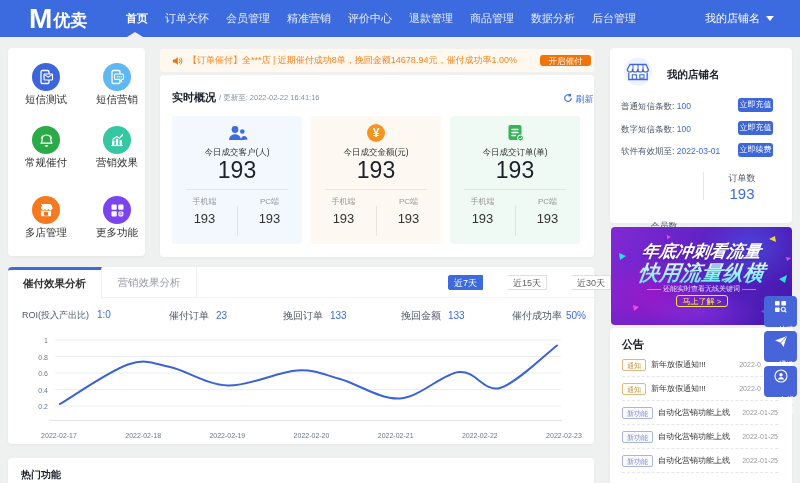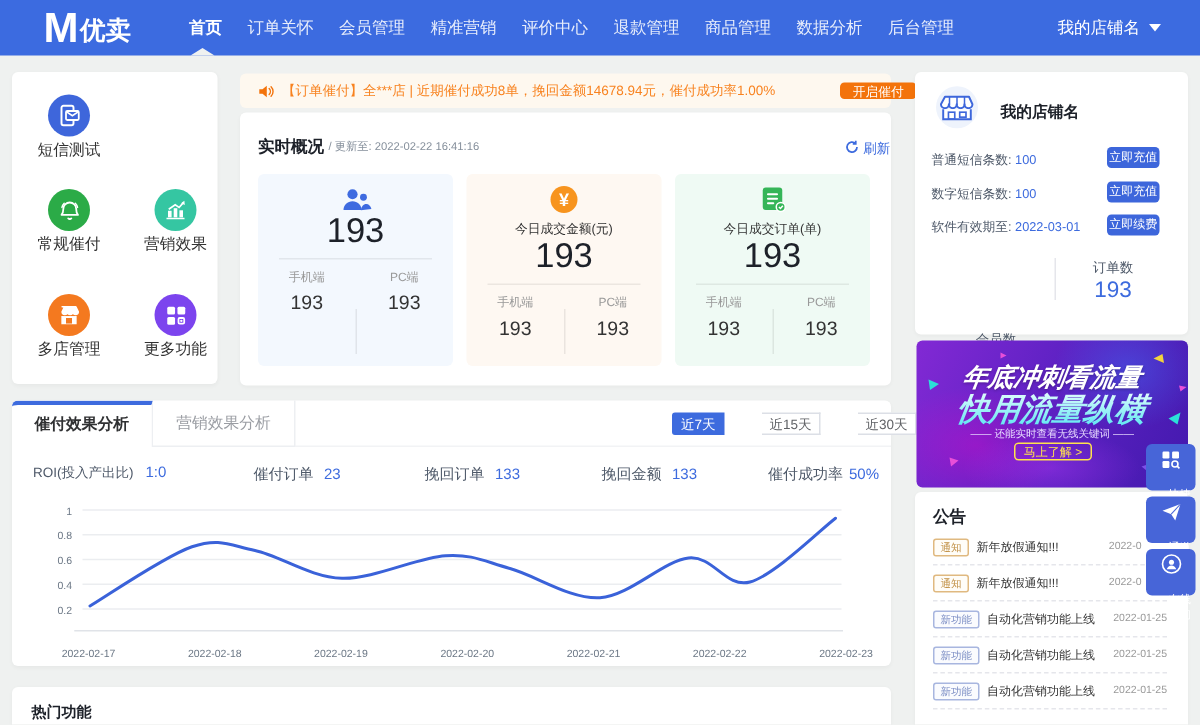--- a/index.html
+++ b/index.html
@@ -18,21 +18,21 @@
 .shopname { position:absolute; left:705px; top:0; height:37px; display:flex; align-items:center; color:#fff; font-size:11px; }
 .caret { display:inline-block; margin-left:6px; width:0; height:0; border-left:4px solid transparent; border-right:4px solid transparent; border-top:5px solid #fff; }
 
 .side { left:8px; top:48px; width:137px; height:208px; }
 .sitem { position:absolute; width:60px; text-align:center; }
 .sitem .ic { width:28px; height:28px; border-radius:50%; margin:0 auto; display:flex; align-items:center; justify-content:center; }
 .sitem .lb { margin-top:2px; font-size:10.5px; color:#333; white-space:nowrap; }
 
 .notice { position:absolute; left:160px; top:49px; width:434px; height:23px; background:#FEF8EF; border-radius:4px; display:flex; align-items:center; }
 .notice .txt { color:#F8821F; font-size:9px; margin-left:5px; white-space:nowrap; width:336px; overflow:hidden; }
-.nbtn { position:absolute; left:400px; top:6px; width:51px; height:11px; background:#F3730B; border-radius:3px; color:#fff; font-size:8.5px; text-align:center; line-height:12px; }
+.nbtn { position:absolute; left:380px; top:6px; width:51px; height:11px; background:#F3730B; border-radius:3px; color:#fff; font-size:8.5px; text-align:center; line-height:12px; }
 
 .rt { left:160px; top:75px; width:434px; height:182px; }
 .rt-title { position:absolute; left:172px; top:90px; font-size:11px; font-weight:bold; color:#1D2129; }
 .rt-sub { position:absolute; left:219px; top:92.5px; font-size:7.5px; color:#86909C; }
 .refresh { position:absolute; left:563px; top:93px; font-size:9px; color:#3D6BDE; }
 .stat { position:absolute; top:116px; width:130px; height:128px; border-radius:4px; text-align:center; }
 .stat .sicon { height:18px; margin-top:8px; display:flex; justify-content:center; }
 .stat .slb { margin-top:5px; font-size:8.5px; color:#333; }
 .stat .big { margin-top:-2px; font-size:23px; color:#1D2129; letter-spacing:0; }
 .stat .hr { margin:5px 14px 0; border-top:1px solid rgba(0,0,0,.07); }
@@ -109,20 +109,32 @@
     <div class="sitem" style="left:8px;top:15px;">
       <div class="ic" style="background:#3E66DB">
         <svg width="16" height="16" viewBox="0 0 16 16">
           <rect x="3" y="1.5" width="8" height="13" rx="1.3" fill="none" stroke="#fff" stroke-width="1.3"></rect>
           <rect x="6" y="5" width="8.5" height="6" rx="0.8" fill="#3E66DB" stroke="#fff" stroke-width="1.2"></rect>
           <path d="M6.4 5.6l3.85 2.6 3.85-2.6" fill="none" stroke="#fff" stroke-width="1.1"></path>
         </svg>
       </div>
       <div class="lb">短信测试</div>
     </div>
+    <div class="sitem" style="left:79px;top:15px;">
+      <div class="ic" style="background:#5FB8F2">
+        <svg width="16" height="16" viewBox="0 0 16 16">
+          <rect x="3" y="1.5" width="8" height="13" rx="1.3" fill="none" stroke="#fff" stroke-width="1.3"></rect>
+          <path d="M6.5 5h7a1 1 0 011 1v3.4a1 1 0 01-1 1h-1l.1 2-2.3-2h-3.8a1 1 0 01-1-1V6a1 1 0 011-1z" fill="#5FB8F2" stroke="#fff" stroke-width="1.1"></path>
+          <circle cx="8.2" cy="7.7" r=".7" fill="#fff"></circle>
+          <circle cx="10.2" cy="7.7" r=".7" fill="#fff"></circle>
+          <circle cx="12.2" cy="7.7" r=".7" fill="#fff"></circle>
+        </svg>
+      </div>
+      <div class="lb">短信营销</div>
+    </div>
     <div class="sitem" style="left:79px;top:78px;">
       <div class="ic" style="background:#35C6A2">
         <svg width="16" height="16" viewBox="0 0 16 16">
           <path d="M2 13.6h12" stroke="#fff" stroke-width="1"></path>
           <rect x="3" y="8.5" width="2.4" height="4.4" fill="#fff"></rect>
           <rect x="6.8" y="6.8" width="2.4" height="6.1" fill="#fff"></rect>
           <rect x="10.6" y="8.2" width="2.4" height="4.7" fill="#fff"></rect>
           <path d="M3.5 7.5L7.8 4.5l2.6 1.8 3-3.4" stroke="#fff" stroke-width="1.1" fill="none"></path>
           <path d="M13.9 1.8l.3 2.8-2.5-1.1z" fill="#fff"></path>
         </svg>
@@ -182,20 +194,21 @@
 <div id="stats">
     <div class="stat" style="left:172px;background:#F3F8FE">
       <div class="sicon">
         <svg width="22" height="18" viewBox="0 0 22 18">
           <circle cx="9" cy="5.5" r="3.4" fill="#3E6BE0"></circle>
           <path d="M3 16c0-3.4 2.7-5.8 6-5.8s6 2.4 6 5.8z" fill="#3E6BE0"></path>
           <circle cx="16.3" cy="7.5" r="2.3" fill="#3E6BE0"></circle>
           <path d="M14.6 16.2c.2-2.4 1.7-4.2 3.6-4.2 1.6 0 3 1.4 3.4 3.4z" fill="#3E6BE0"></path>
         </svg>
       </div>
+      <div class="slb">今日成交客户(人)</div>
       <div class="big">193</div>
       <div class="hr"></div>
       <div class="duo">
         <div>
           <div class="dl">手机端</div>
           <div class="dv">193</div>
         </div>
         <div>
           <div class="dl">PC端</div>
           <div class="dv">193</div>

